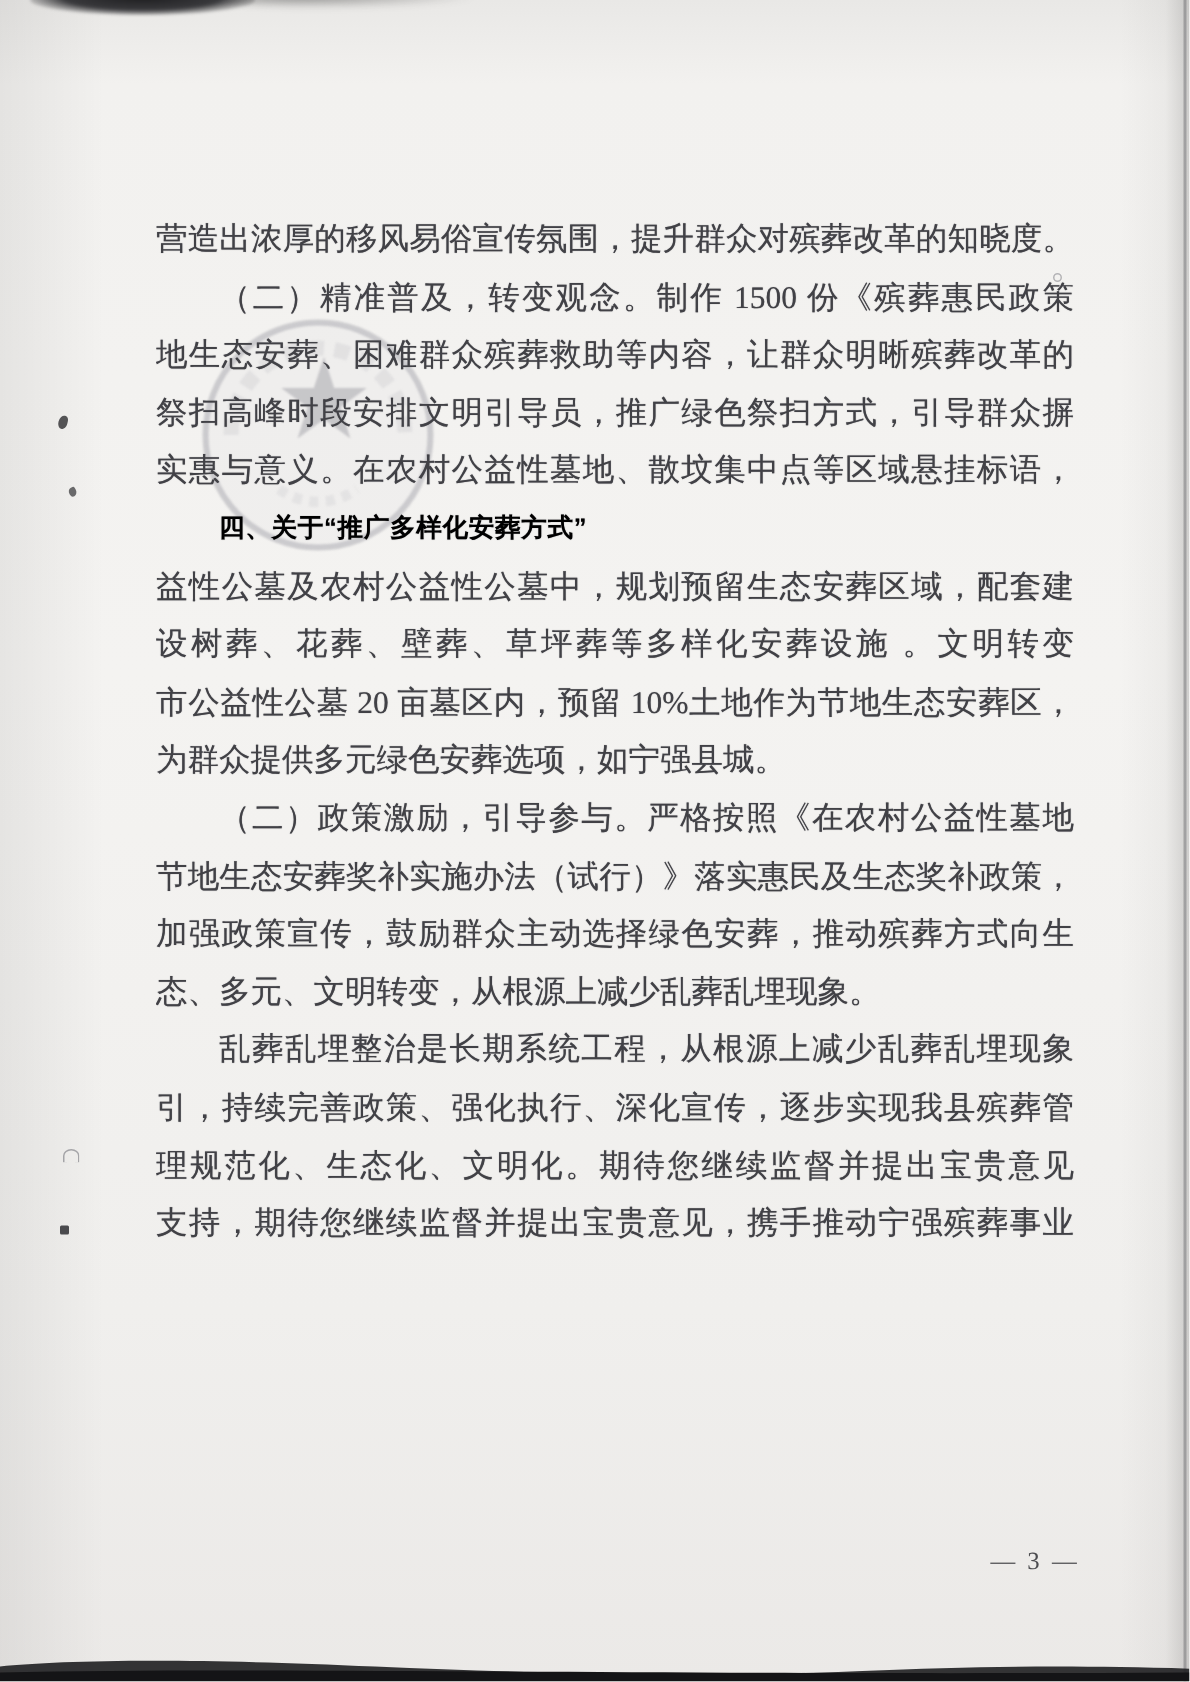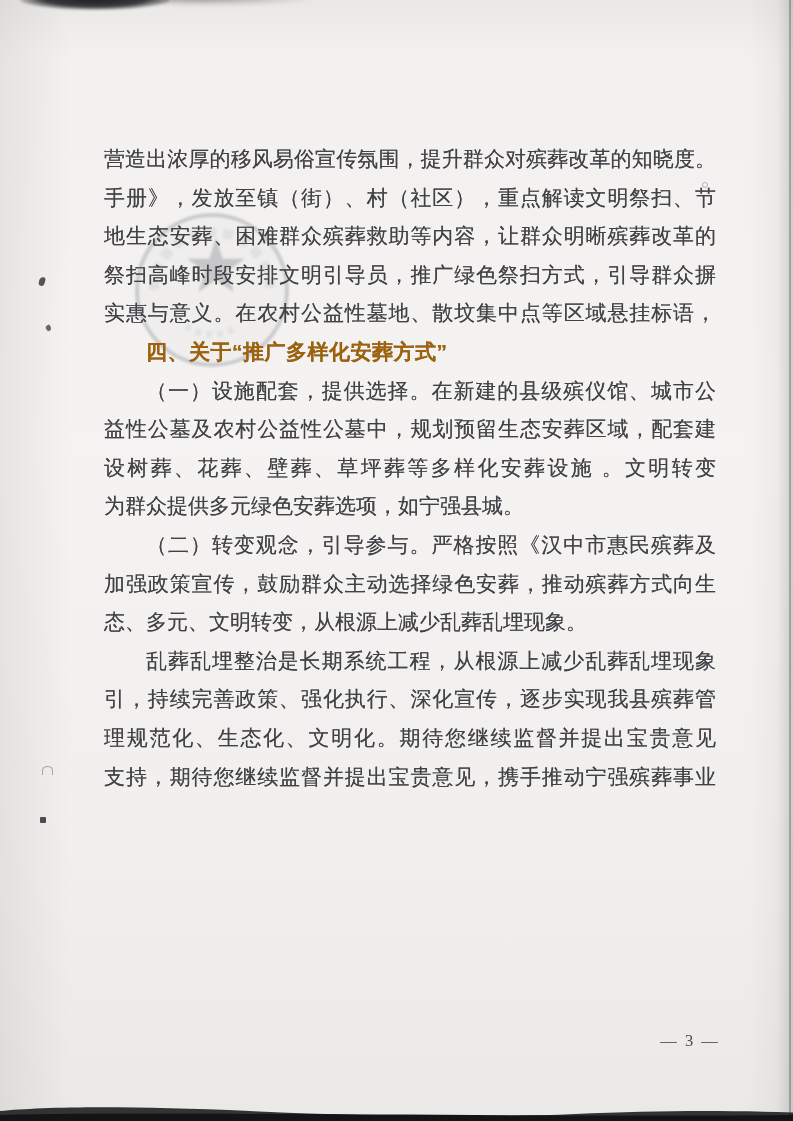--- a/index.html
+++ b/index.html
@@ -26,21 +26,21 @@
   
   .shadow-bottom { position:absolute; left:0; bottom:0; width:793px; height:18px; }
   
   .doc-body { position:absolute; left:104px; top:140px; width:612px;
     color:#414146; font-size:21px; }
   .line { height:38.6px; line-height:38.6px; overflow:hidden;
     text-shadow:0 0 .6px rgba(70,70,75,.7); }
   .line.j { text-align:justify; text-align-last:justify; text-justify:inter-character; }
   .line.ind { padding-left:42px; }
   .line.hd { font-family:"Liberation Sans","DejaVu Sans",sans-serif;
-    font-weight:700; color:#a16207; font-size:21px; letter-spacing:.5px; }
+    font-weight:700; color:#000000; font-size:17px; letter-spacing:.5px; }
   
   .stamp { position:absolute; left:128px; top:206px; width:168px; height:168px;
     opacity:.78; filter:blur(.8px); pointer-events:none; }
   
   .page-number { position:absolute; left:650px; top:1031px; width:80px;
     font-size:16.5px; color:#4c4c50; letter-spacing:2px; text-align:center; }
   
   .mark { position:absolute; }
   .mark-a { left:39px; top:277px; width:6px; height:9px; background:#38383b;
     border-radius:60% 40% 50% 50%; transform:rotate(14deg); opacity:.85; }
@@ -70,30 +70,31 @@
     <circle cx="84" cy="84" r="75" fill="#9a9aa3" opacity="0.06"></circle>
     <path d="M 26,84 A 58,58 0 0 1 142,84" fill="none" stroke="#8f8f99" stroke-width="10" stroke-dasharray="10 7" opacity="0.18"></path>
     <path d="M 58,120 A 44,44 0 0 0 110,120" fill="none" stroke="#8f8f99" stroke-width="7" stroke-dasharray="6 5" opacity="0.15"></path>
     <g transform="translate(88,62)">
       <path d="M0,-30 L6.76,-9.3 L28.53,-9.27 L10.94,3.55 L17.63,24.27 L0,11.5 L-17.63,24.27 L-10.94,3.55 L-28.53,-9.27 L-6.76,-9.3 Z" fill="#8f8f99" opacity="0.55"></path>
     </g>
   </svg>
 
   <div class="doc-body">
       <div class="line j">营造出浓厚的移风易俗宣传氛围，提升群众对殡葬改革的知晓度。</div>
-      <div class="line j">手册》，发放至镇（街）、村（社区），重点解读文明祭扫、节</div>
+      <div class="line j ind">（二）精准普及，转变观念。制作 1500 份《殡葬惠民政策</div>
       <div class="line j">地生态安葬、困难群众殡葬救助等内容，让群众明晰殡葬改革的</div>
       <div class="line j">祭扫高峰时段安排文明引导员，推广绿色祭扫方式，引导群众摒</div>
       <div class="line j">实惠与意义。在农村公益性墓地、散坟集中点等区域悬挂标语，</div>
       <div class="line ind hd">四、关于“推广多样化安葬方式”</div>
-      <div class="line j ind">（一）设施配套，提供选择。在新建的县级殡仪馆、城市公</div>
       <div class="line j">益性公墓及农村公益性公墓中，规划预留生态安葬区域，配套建</div>
       <div class="line j">设树葬、花葬、壁葬、草坪葬等多样化安葬设施 。文明转变</div>
+      <div class="line j">市公益性公墓 20 亩墓区内，预留 10%土地作为节地生态安葬区，</div>
       <div class="line">为群众提供多元绿色安葬选项，如宁强县城。</div>
-      <div class="line j ind">（二）转变观念，引导参与。严格按照《汉中市惠民殡葬及</div>
+      <div class="line j ind">（二）政策激励，引导参与。严格按照《在农村公益性墓地</div>
+      <div class="line j">节地生态安葬奖补实施办法（试行）》落实惠民及生态奖补政策，</div>
       <div class="line j">加强政策宣传，鼓励群众主动选择绿色安葬，推动殡葬方式向生</div>
       <div class="line">态、多元、文明转变，从根源上减少乱葬乱埋现象。</div>
       <div class="line j ind">乱葬乱埋整治是长期系统工程，从根源上减少乱葬乱埋现象</div>
       <div class="line j">引，持续完善政策、强化执行、深化宣传，逐步实现我县殡葬管</div>
       <div class="line j">理规范化、生态化、文明化。期待您继续监督并提出宝贵意见</div>
       <div class="line j">支持，期待您继续监督并提出宝贵意见，携手推动宁强殡葬事业</div>
     </div>
 
   <div class="mark mark-a"></div>
   <div class="mark mark-b"></div>

